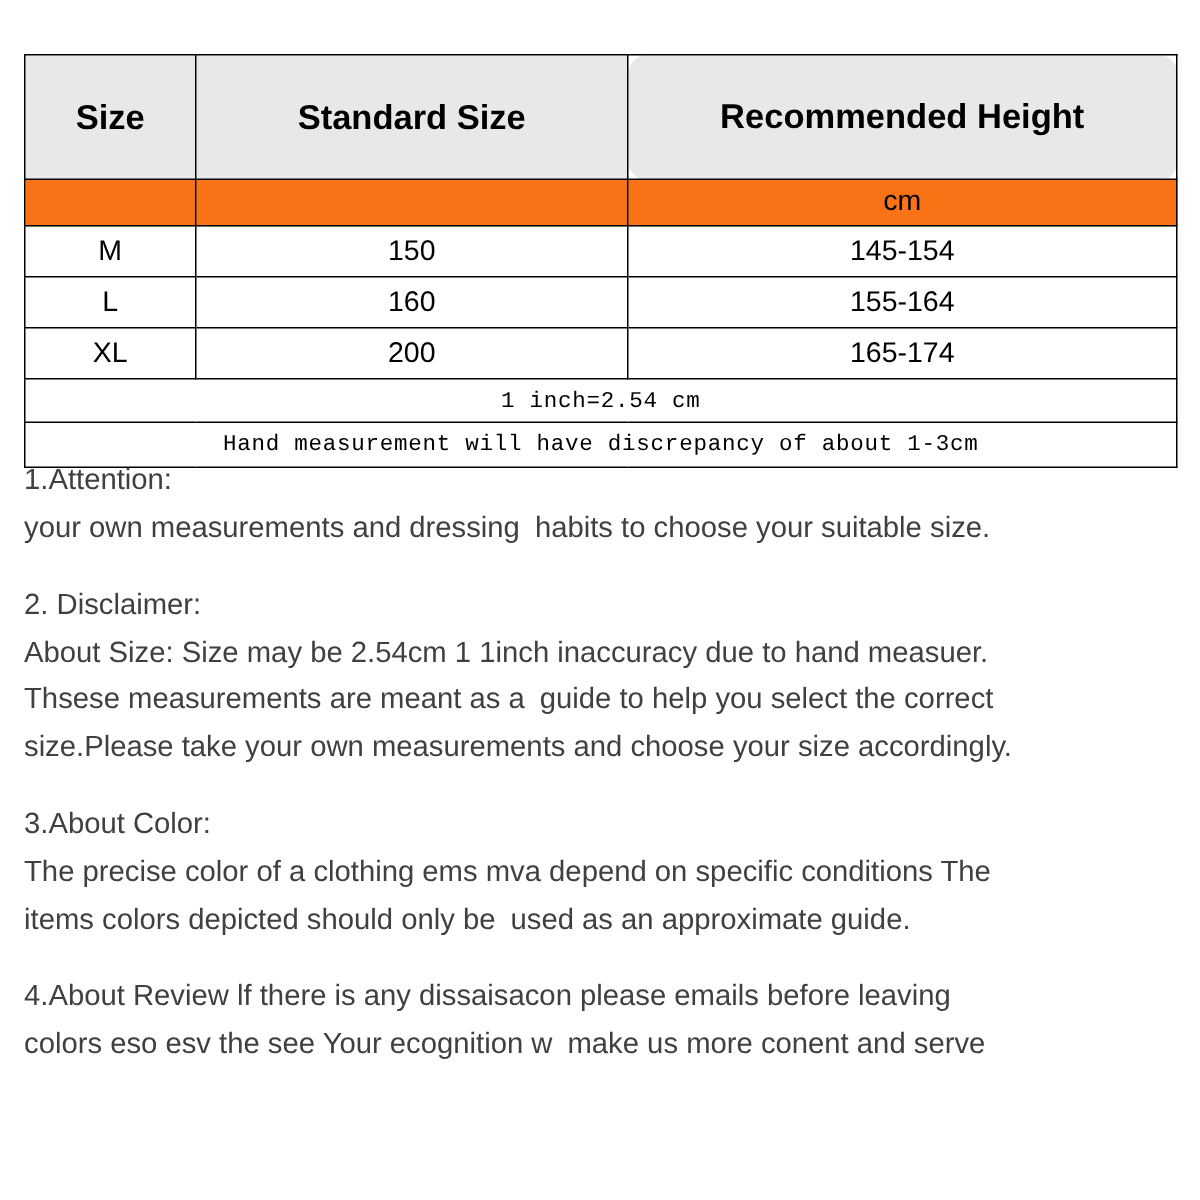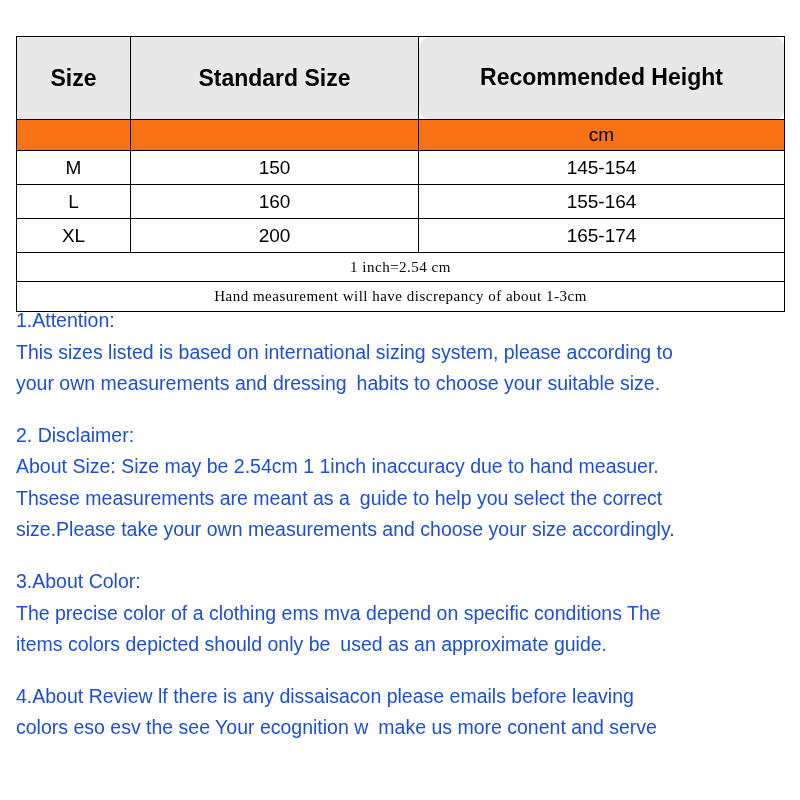--- a/index.html
+++ b/index.html
@@ -57,37 +57,37 @@
     font-size: 19px;
     font-weight: normal;
   }
   .data-row td {
     height: 33px;
     font-size: 19px;
     background: #ffffff;
   }
   .note-row td {
     height: 28px;
-    font-family: Liberation Serif, serif;
+    font-family: Liberation Mono, monospace;
     font-size: 15px;
     letter-spacing: 0.5px;
     background: #ffffff;
   }
   .note-row.note-second td {
     height: 29px;
   }
   
   .notes {
     position: absolute;
     left: 16px;
     top: 305px;
     width: 772px;
     font-size: 19.5px;
     line-height: 1.62;
-    color: #1d4ed8;
+    color: #404040;
   }
   .para {
     margin: 0;
   }
   .para + .para {
     margin-top: 0;
   }
   .spacer {
     height: 20px;
   }
@@ -137,21 +137,20 @@
         <td colspan="3">1 inch=2.54 cm</td>
       </tr>
       <tr class="note-row note-second">
         <td colspan="3">Hand measurement will have discrepancy of about 1-3cm</td>
       </tr>
     </tbody>
   </table>
 
   <div class="notes">
     <p class="para">1.Attention:</p>
-    <p class="para">This sizes listed is based on international sizing system, please according to</p>
     <p class="para"><span>your own measurements and dressing</span><span class="nowrap-gap"></span><span>habits to choose your suitable size.</span></p>
 
     <div class="spacer"></div>
 
     <p class="para">2. Disclaimer:</p>
     <p class="para">About Size: Size may be 2.54cm 1 1inch inaccuracy due to hand measuer.</p>
     <p class="para"><span>Thsese measurements are meant as a</span><span class="nowrap-gap"></span><span>guide to help you select the correct</span></p>
     <p class="para">size.Please take your own measurements and choose your size accordingly.</p>
 
     <div class="spacer"></div>

